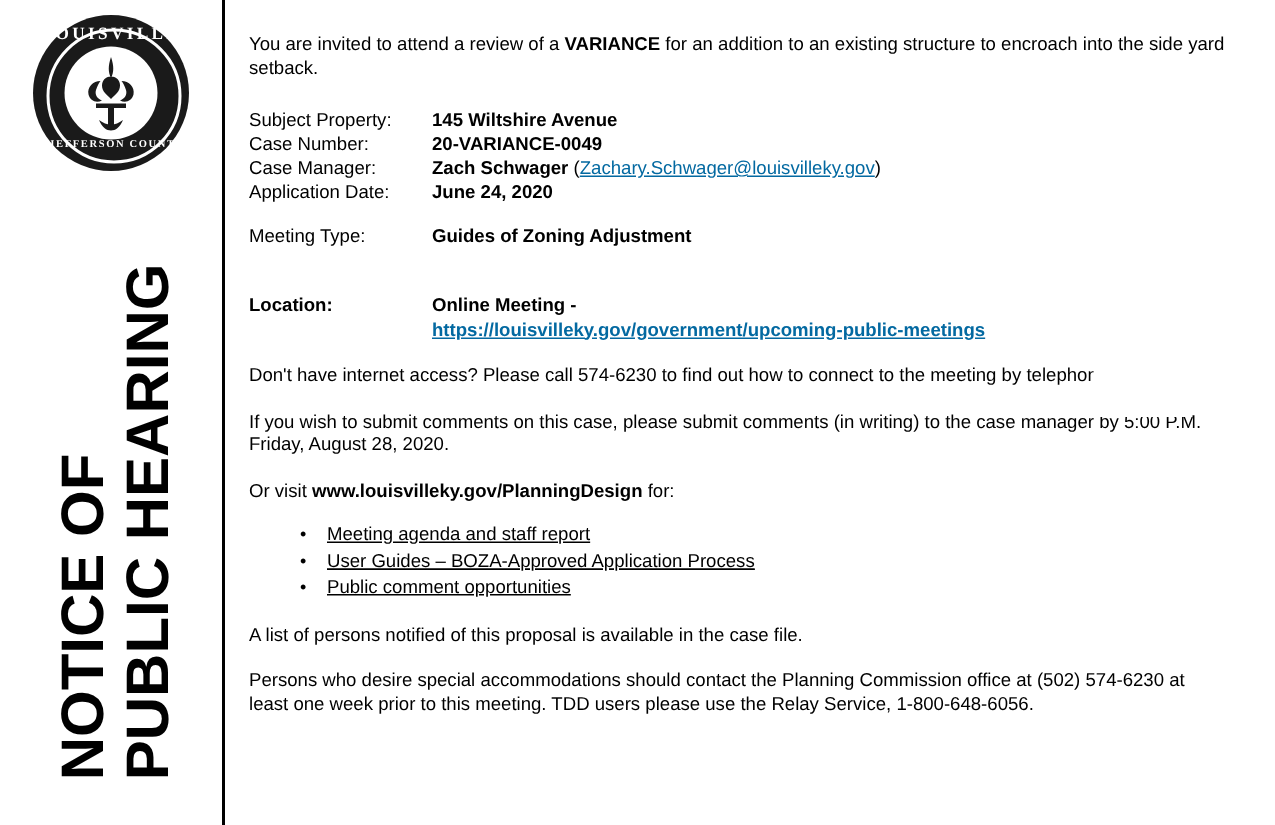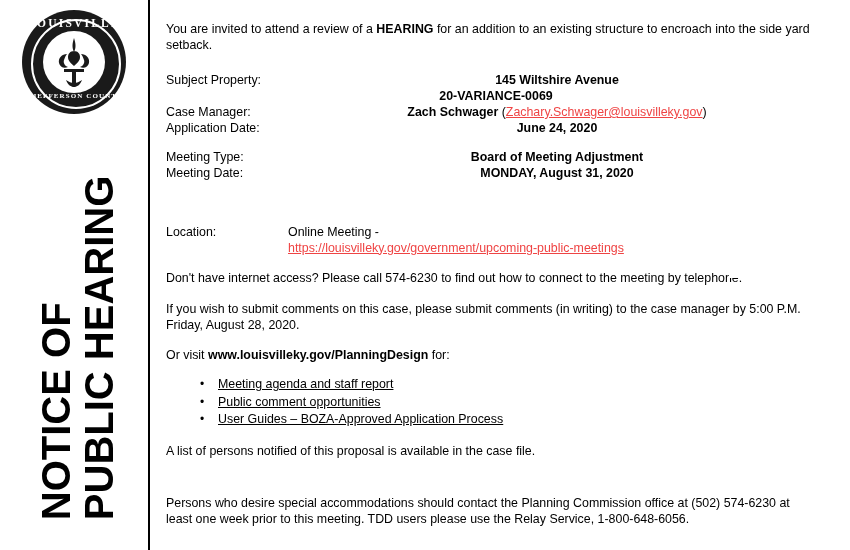--- a/index.html
+++ b/index.html
@@ -134,36 +134,36 @@
   .field-row {
     display: flex;
     line-height: 1.30;
   }
   .field-label {
     width: 122px;
     flex: 0 0 122px;
   }
   .field-value {
     flex: 1;
-    text-align: center;
   }
   .group-gap { height: 13px; }
 
   .loc-row {
     display: flex;
     line-height: 1.30;
-    margin-top: 42px;
+    margin-top: 30px;
+    font-weight: bold;
   }
   .loc-label {
     width: 122px;
     flex: 0 0 122px;
   }
   .loc-value { flex: 1; }
   a.link {
-    color: #ef4444;
+    color: #0369a1;
     text-decoration: underline;
   }
   a.link-dark {
     color: #000000;
     text-decoration: underline;
   }
   .p-block {
     margin-top: 15px;
   }
   ul.bullets {
@@ -177,21 +177,21 @@
     line-height: 1.42;
   }
   ul.bullets li::before {
     content: "\2022";
     position: absolute;
     left: -18px;
     top: 0;
     font-size: 12px;
   }
   .final-note {
-    margin-top: 36px;
+    margin-top: 14px;
   }
 
   
   .qr {
     position: absolute;
     left: 729px;
     top: 212px;
     width: 66px;
     height: 66px;
     background: #ffffff;
@@ -235,69 +235,66 @@
 
     <div class="vertical-title">
       <span>NOTICE OF</span>
       <span class="line2">PUBLIC HEARING</span>
     </div>
   </div>
   <div class="divider-line"></div>
 
   <div class="content">
 
-    <p class="para"><span>You are invited to attend a review of a </span><b>HEARING</b><span> for an addition to an existing structure to encroach into the side yard setback.</span></p>
+    <p class="para"><span>You are invited to attend a review of a </span><b>VARIANCE</b><span> for an addition to an existing structure to encroach into the side yard setback.</span></p>
 
     <div class="fields">
       <div class="field-row">
         <div class="field-label">Subject Property:</div>
         <div class="field-value b">145 Wiltshire Avenue</div>
       </div>
       <div class="field-row">
-        <div class="field-value b">20-VARIANCE-0069</div>
+        <div class="field-label">Case Number:</div>
+        <div class="field-value b">20-VARIANCE-0049</div>
       </div>
       <div class="field-row">
         <div class="field-label">Case Manager:</div>
         <div class="field-value"><b>Zach Schwager</b><span> (</span><a class="link" href="#">Zachary.Schwager@louisvilleky.gov</a><span>)</span></div>
       </div>
       <div class="field-row">
         <div class="field-label">Application Date:</div>
         <div class="field-value b">June 24, 2020</div>
       </div>
 
       <div class="group-gap"></div>
 
       <div class="field-row">
         <div class="field-label">Meeting Type:</div>
-        <div class="field-value b">Board of Meeting Adjustment</div>
-      </div>
-      <div class="field-row">
-        <div class="field-label">Meeting Date:</div>
-        <div class="field-value b">MONDAY, August 31, 2020</div>
+        <div class="field-value b">Guides of Zoning Adjustment</div>
       </div>
     </div>
 
     <div class="loc-row">
       <div class="loc-label">Location:</div>
       <div class="loc-value">
         <div>Online Meeting -</div>
         <a class="link" href="#">https://louisvilleky.gov/government/upcoming-public-meetings</a>
       </div>
     </div>
 
     <p class="para p-block">Don't have internet access? Please call 574-6230 to find out how to connect to the meeting by telephone.</p>
 
     <p class="para p-block">If you wish to submit comments on this case, please submit comments (in writing) to the case manager by 5:00 P.M. Friday, August 28, 2020.</p>
 
     <p class="para p-block"><span>Or visit </span><b>www.louisvilleky.gov/PlanningDesign</b><span> for:</span></p>
 
     <ul class="bullets">
       <li><span>Meeting agenda and staff report</span></li>
+      <li><a class="link-dark" href="#">User Guides – BOZA-Approved Application Process</a></li>
       <li><span>Public comment opportunities</span></li>
-      <li><a class="link-dark" href="#">User Guides – BOZA-Approved Application Process</a></li>
     </ul>
 
     <p class="para p-block">A list of persons notified of this proposal is available in the case file.</p>
 
     <p class="para final-note">Persons who desire special accommodations should contact the Planning Commission office at (502) 574-6230 at least one week prior to this meeting. TDD users please use the Relay Service, 1-800-648-6056.</p>
   </div>
 
   <div class="qr">
     <div class="qr-grid" id="qr-grid" style="grid-template-columns: repeat(21, 1fr); grid-template-rows: repeat(21, 1fr);">
         <i class="on"></i>

